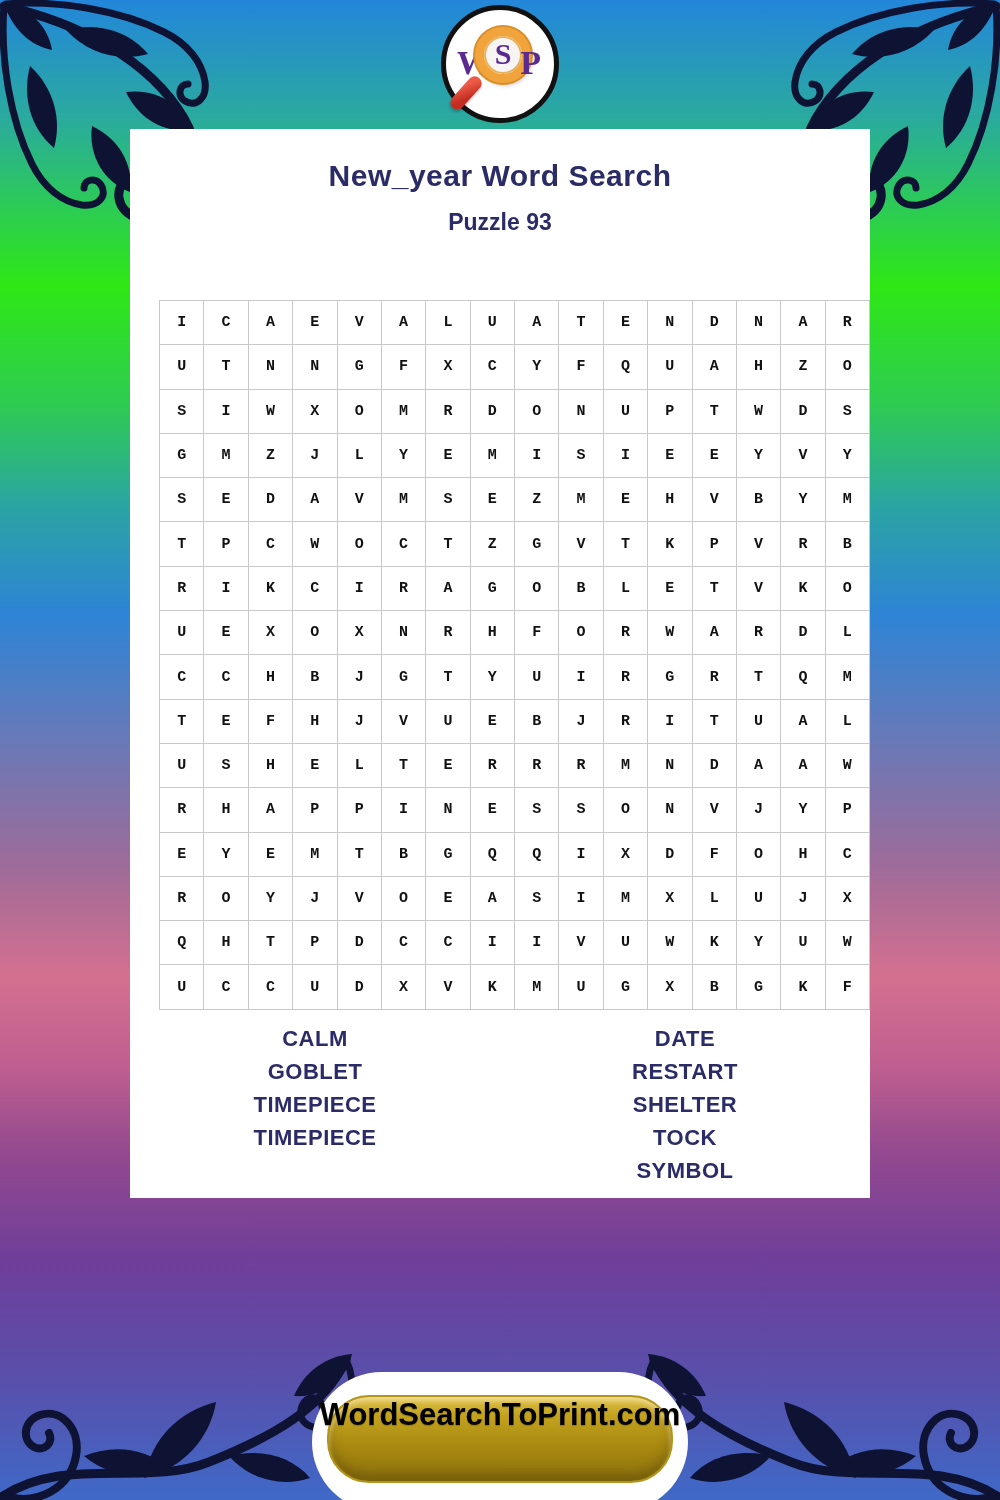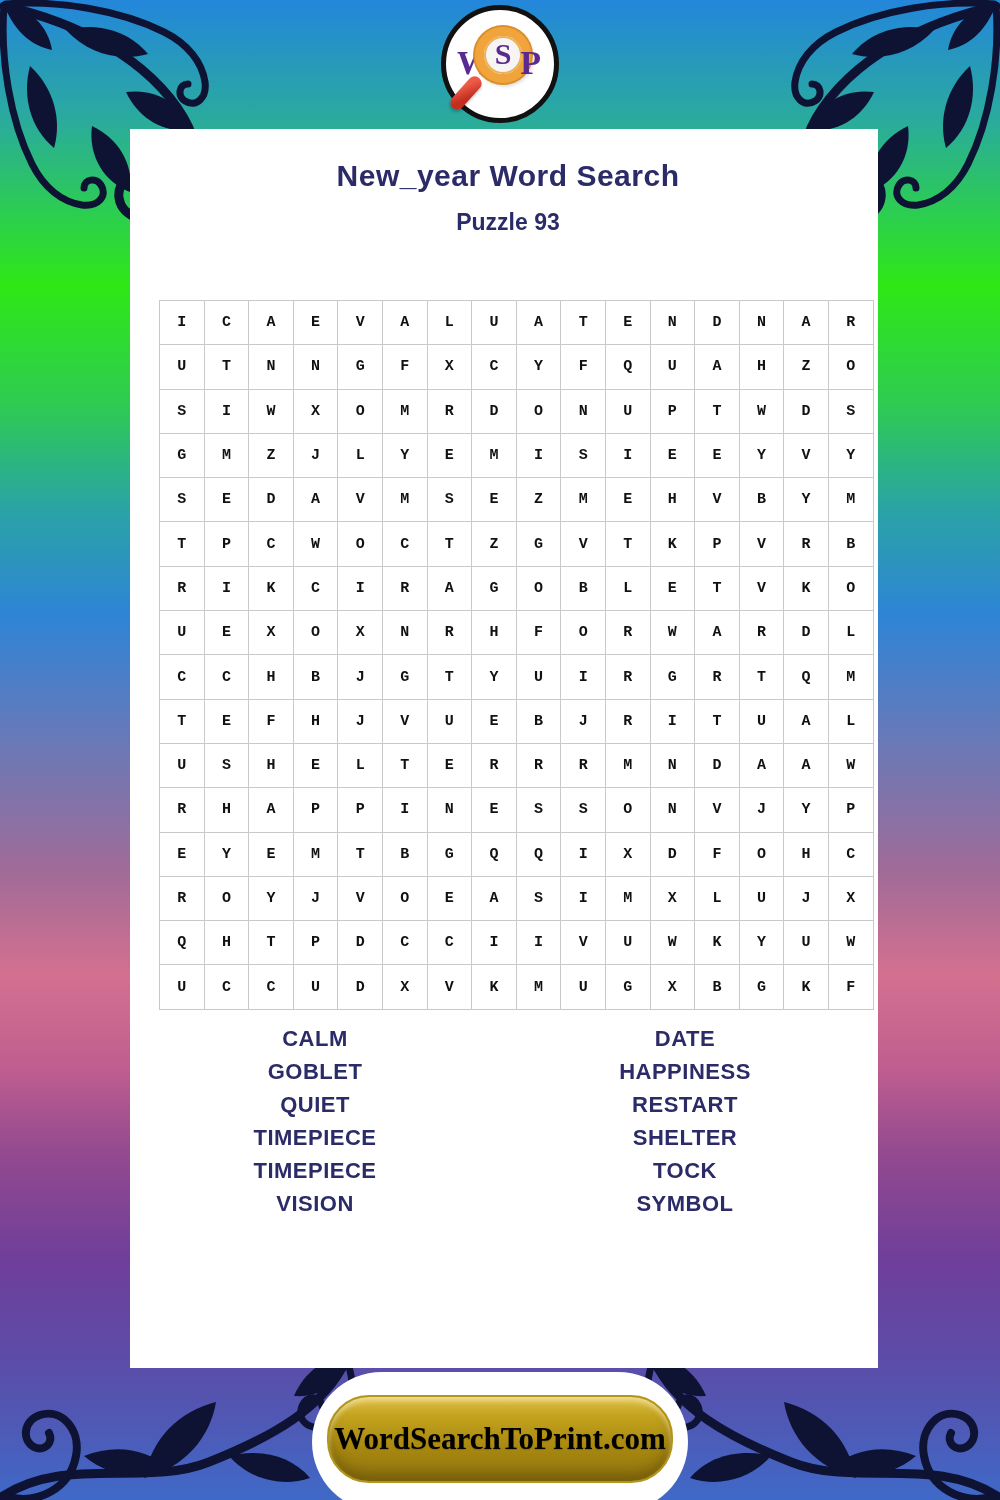--- a/index.html
+++ b/index.html
@@ -50,23 +50,22 @@
   }
   .handle{
     position:absolute;left:13px;top:63px;width:14px;height:40px;border-radius:8px;
     background:linear-gradient(115deg,#ec5b47 25%,#c22d1f 70%);
     transform:rotate(42deg);
     box-shadow:1px 2px 3px rgba(0,0,0,.25);
   }
 
   
   .card{
-    position:absolute;z-index:2;left:130px;top:129px;width:740px;height:1239px;
+    position:absolute;z-index:2;left:130px;top:129px;width:740px;height:1069px;
     background:#ffffff;
-    padding-left:8px;
   }
   .title{
     margin-top:30px;text-align:center;font-weight:bold;font-size:30px;color:#2b2b68;
     letter-spacing:.5px;
   }
   .subtitle{
     margin-top:16px;text-align:center;font-weight:bold;font-size:23px;color:#2b2b68;
   }
   table.grid{
     position:absolute;left:29px;top:171px;border-collapse:collapse;
@@ -89,24 +88,23 @@
   
   .btn-halo{
     position:absolute;z-index:4;left:500px;top:1372px;transform:translateX(-50%);
     width:376px;height:140px;border-radius:70px;background:#ffffff;
   }
   .site-button{
     position:absolute;z-index:5;left:500px;top:1395px;transform:translateX(-50%);
     width:342px;height:84px;border-radius:42px;border:2px solid #b3951c;
     background:linear-gradient(180deg,#e0c04a 0%,#c3a31e 22%,#a8880f 60%,#8f7410 100%);
     box-shadow:inset 0 4px 5px rgba(255,246,200,.55), inset 0 -8px 12px rgba(70,52,0,.35);
-    display:flex;align-items:center;justify-content:center;
+    display:flex;align-items:flex-start;justify-content:center;
     font-weight:bold;font-size:31px;color:#000;cursor:pointer;
     text-shadow:0 1px 1px rgba(120,95,0,.55);
-    font-family:Liberation Serif, serif;
   }
 </style>
 </head>
 <body>
 
 <div class="page">
 
   <svg width="0" height="0" style="position:absolute" aria-hidden="true">
     <defs>
       <symbol id="cornerFlourish" viewBox="0 0 250 250">
@@ -451,28 +449,25 @@
             <td>K</td>
             <td>F</td>
           </tr>
         </tbody>
     </table>
 
     <div class="words">
       <ul>
           <li>CALM</li>
           <li>GOBLET</li>
-          <li>QUIET</li>
           <li>TIMEPIECE</li>
           <li>TIMEPIECE</li>
-          <li>VISION</li>
         </ul>
       <ul>
           <li>DATE</li>
-          <li>HAPPINESS</li>
           <li>RESTART</li>
           <li>SHELTER</li>
           <li>TOCK</li>
           <li>SYMBOL</li>
         </ul>
     </div>
   </div>
 
   <div class="btn-halo"></div>
   <div class="site-button">

